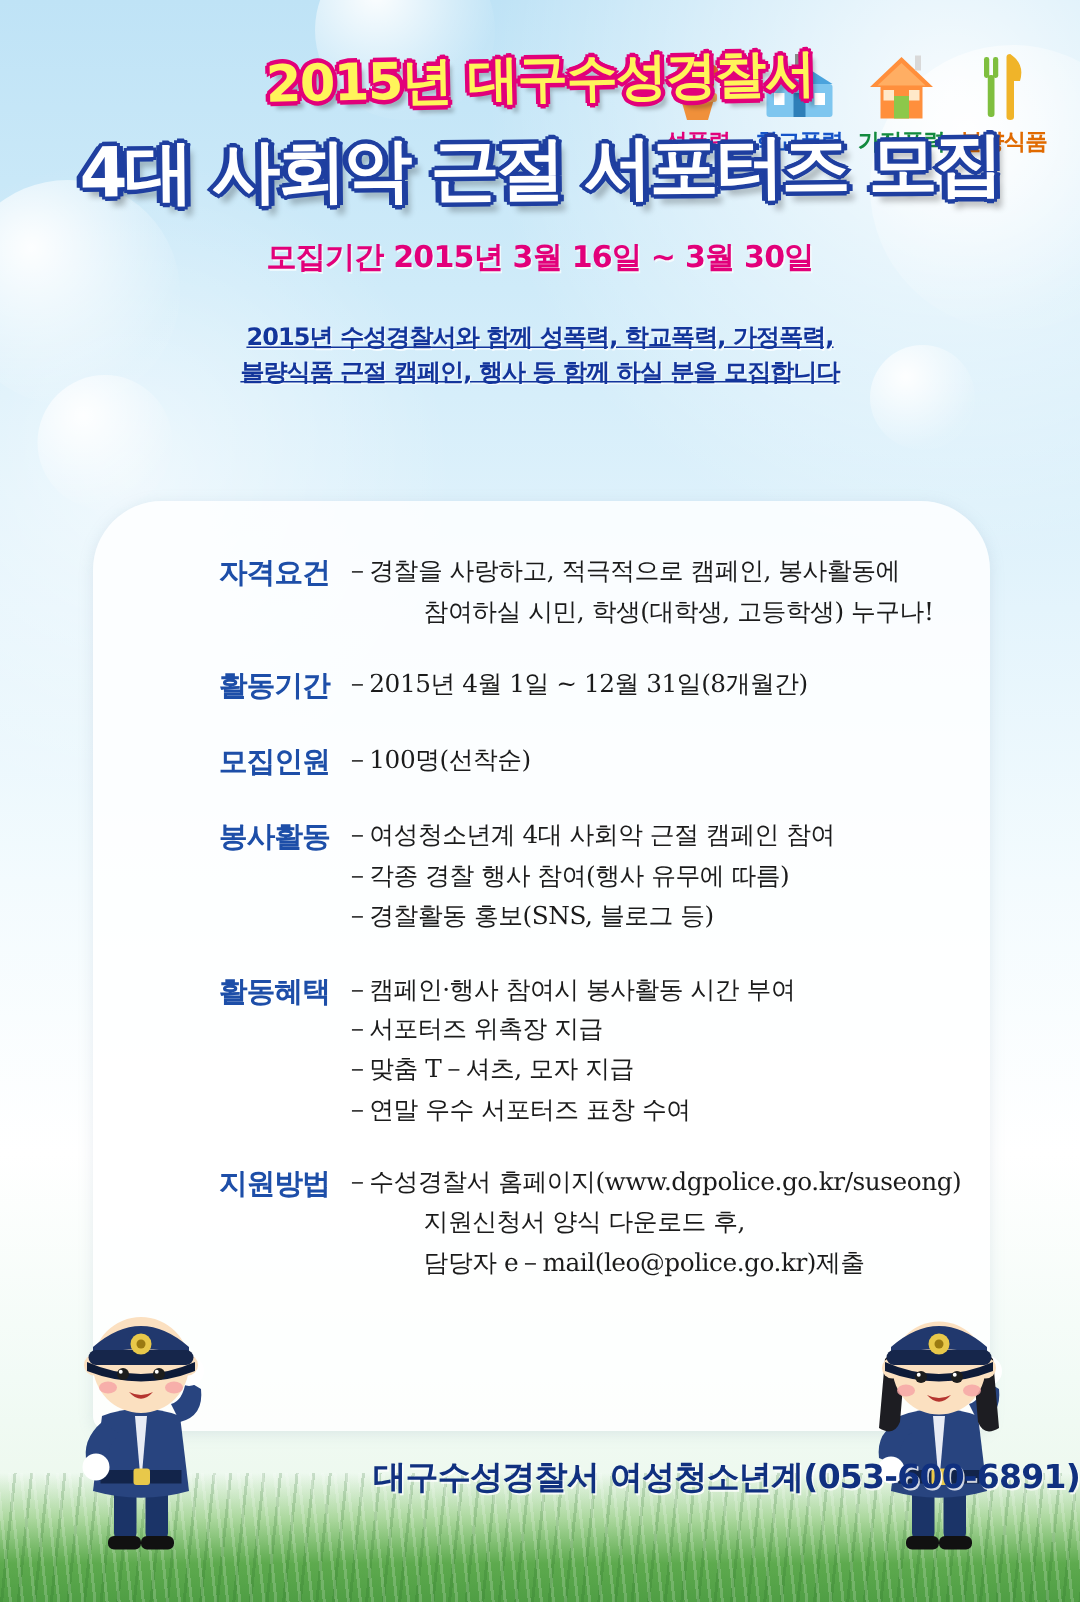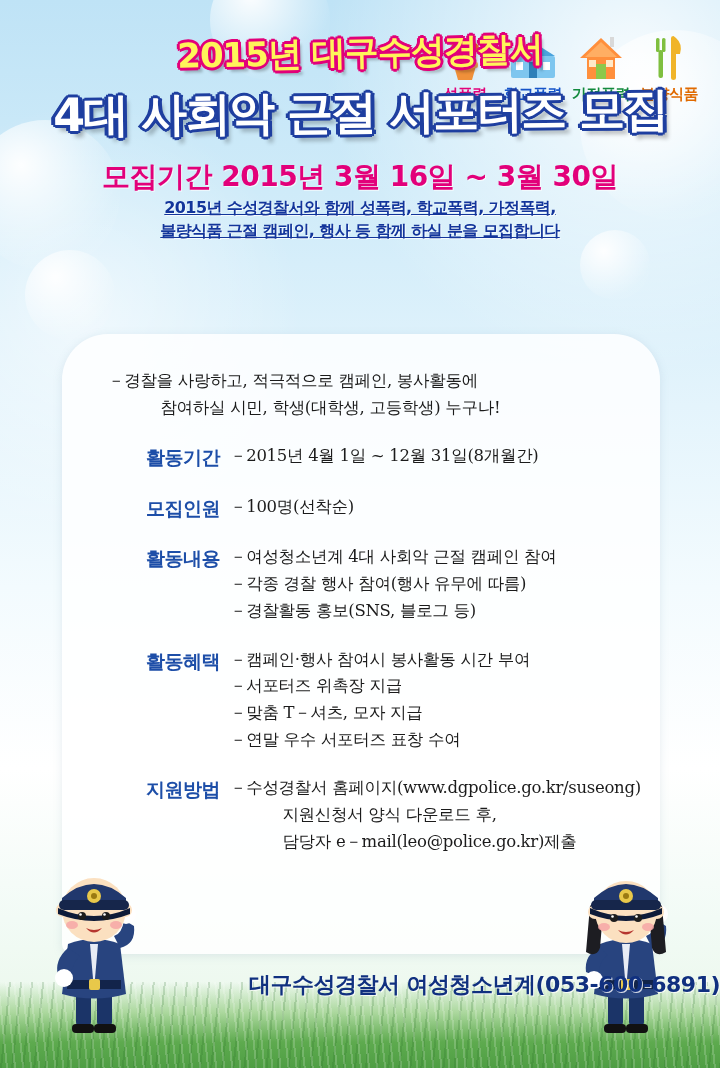--- a/index.html
+++ b/index.html
@@ -81,24 +81,24 @@
       -2px -2px 0 #1f3fa0, 2px -2px 0 #1f3fa0, -2px 2px 0 #1f3fa0, 2px 2px 0 #1f3fa0,
       -3px 0 0 #1f3fa0, 3px 0 0 #1f3fa0, 0 -3px 0 #1f3fa0, 0 3px 0 #1f3fa0,
       -4px 0 0 #1f3fa0, 4px 0 0 #1f3fa0,
       5px 6px 4px rgba(0,0,0,0.28);
     margin: 0 0 14px 0;
     transform: rotate(-0.6deg);
   }
   .period {
     font-family: "DejaVu Sans", "Liberation Sans", sans-serif;
     font-weight: bold;
-    font-size: 28px;
+    font-size: 20px;
     color: #e2007a;
     letter-spacing: -0.5px;
-    margin: 14px 0 0 0;
+    margin: 14px 0 28px 0;
     text-shadow: 1px 1px 0 rgba(255,255,255,0.7);
   }
   .lead {
     font-family: "DejaVu Sans", "Liberation Sans", sans-serif;
     font-weight: bold;
     font-size: 16px;
     color: #13359b;
     line-height: 1.45;
     letter-spacing: -0.6px;
     margin: 0 auto;
@@ -297,20 +297,21 @@
     <div class="lead">
       <div>2015년 수성경찰서와 함께 성폭력, 학교폭력, 가정폭력,</div>
       <div>불량식품 근절 캠페인, 행사 등 함께 하실 분을 모집합니다</div>
     </div>
   </div>
 
   <div class="card">
     <div class="rows">
 
       <div class="row">
+        <div class="row-label">자격요건</div>
         <div class="row-body">
           <div>－경찰을 사랑하고, 적극적으로 캠페인, 봉사활동에</div>
           <div class="indent">　　참여하실 시민, 학생(대학생, 고등학생) 누구나!</div>
         </div>
       </div>
 
       <div class="row">
         <div class="row-label">활동기간</div>
         <div class="row-body">
           <div>－2015년 4월 1일 ~ 12월 31일(8개월간)</div>
@@ -318,21 +319,21 @@
       </div>
 
       <div class="row">
         <div class="row-label">모집인원</div>
         <div class="row-body">
           <div>－100명(선착순)</div>
         </div>
       </div>
 
       <div class="row">
-        <div class="row-label">활동내용</div>
+        <div class="row-label">봉사활동</div>
         <div class="row-body">
           <div>－여성청소년계 4대 사회악 근절 캠페인 참여</div>
           <div>－각종 경찰 행사 참여(행사 유무에 따름)</div>
           <div>－경찰활동 홍보(SNS, 블로그 등)</div>
         </div>
       </div>
 
       <div class="row">
         <div class="row-label">활동혜택</div>
         <div class="row-body">

